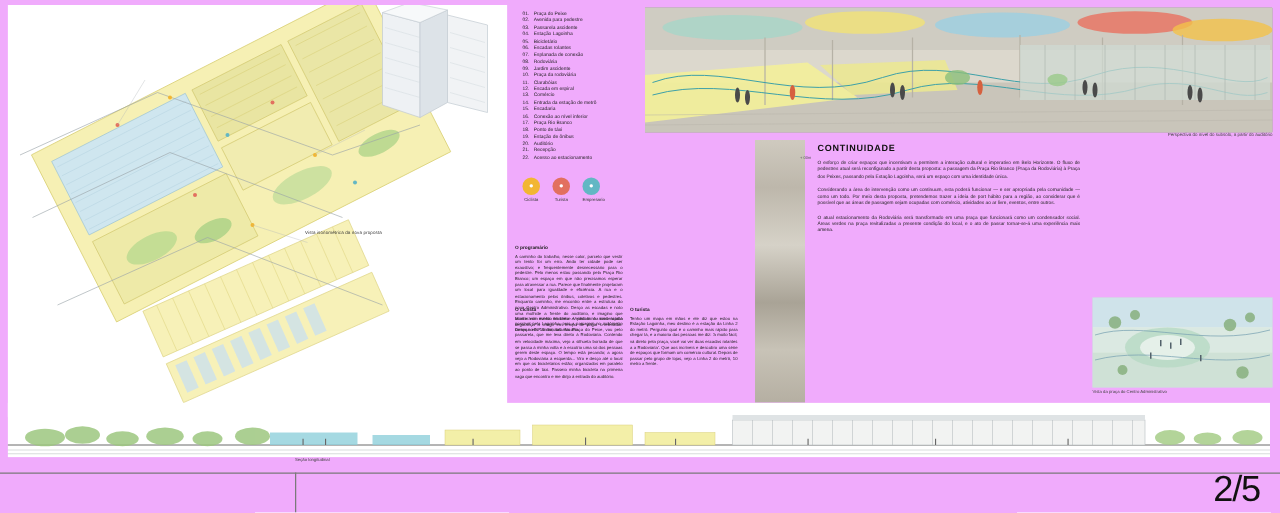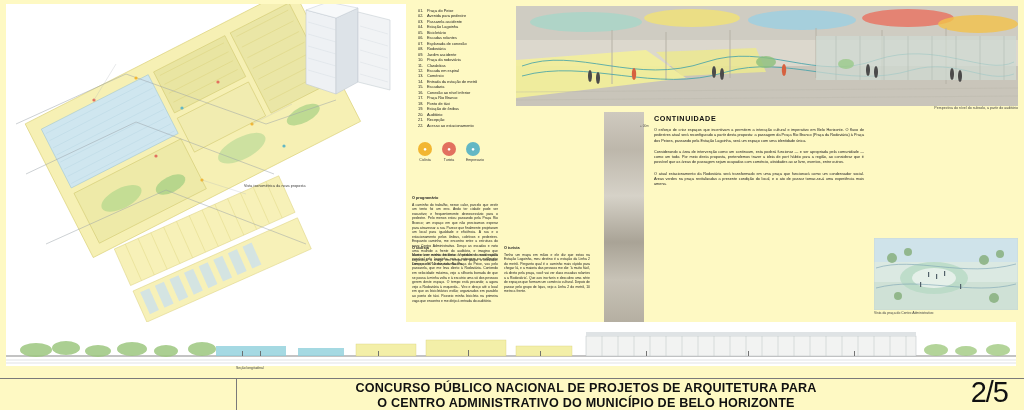--- a/index.html
+++ b/index.html
@@ -14,21 +14,21 @@
     font-family: "Liberation Sans", sans-serif;
     color: #222;
     position: relative;
   }
 
   .board {
     position: absolute;
     left: 0; top: 0;
     width: 1024px;
     height: 410px;
-    background: #fef9c3;
+    background: #f0abfc;
   }
 
   
   .plan-area {
     position: absolute;
     left: 6px; top: 4px;
     width: 400px;
     height: 330px;
     overflow: hidden;
   }
@@ -569,19 +569,15 @@
           <rect x="640" y="29" width="0.9" height="5"></rect>
         <rect x="742" y="29" width="0.9" height="5"></rect>
           <rect x="848" y="29" width="0.9" height="5"></rect>
       </g>
     </svg>
   </div>
   <div class="section-cap">Seção longitudinal</div>
 
   <div class="titlebar"></div>
   <div class="vrule"></div>
-  <div class="title-main">
-    <div>CONCURSO PÚBLICO NACIONAL DE PROJETOS DE ARQUITETURA PARA</div>
-    <div>O CENTRO ADMINISTRATIVO DO MUNICÍPIO DE BELO HORIZONTE</div>
-  </div>
   <div class="pagenum">2/5</div>
 
 </div>
 
 </body></html>

